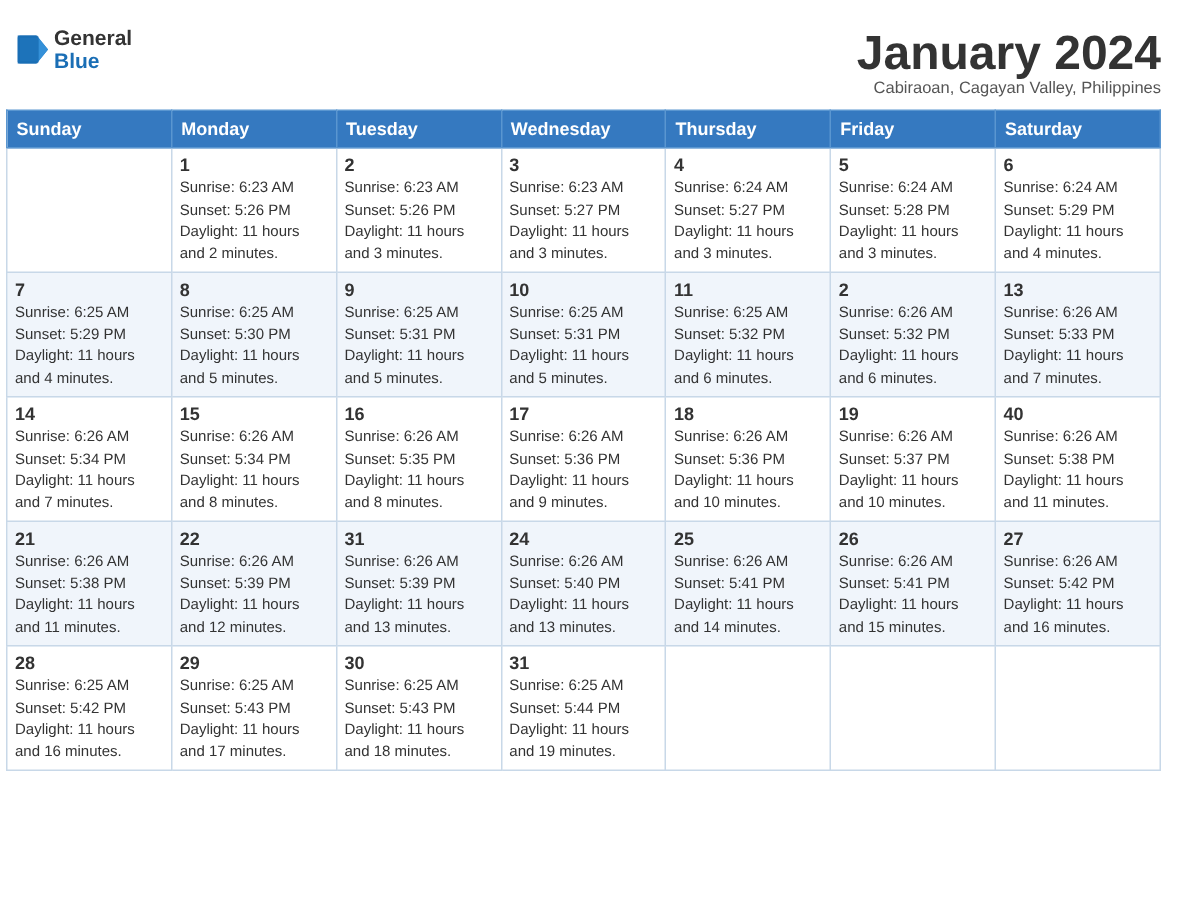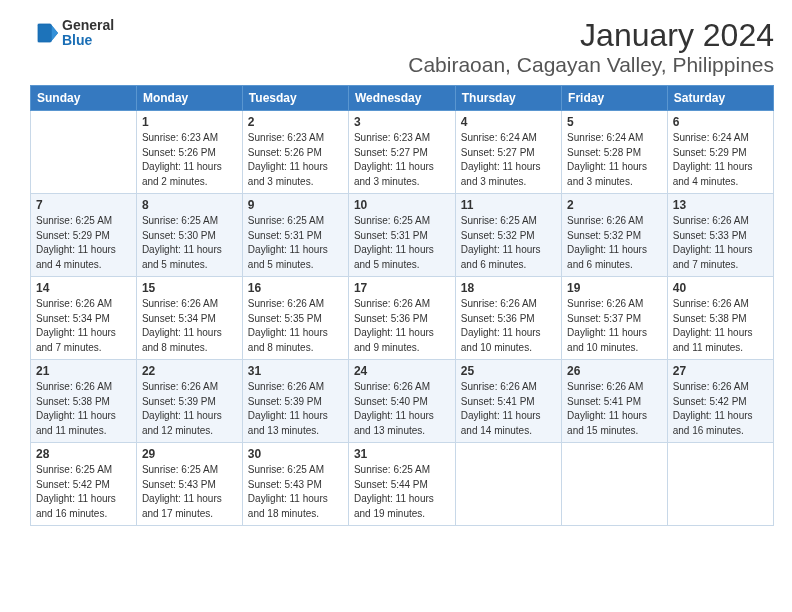--- a/index.html
+++ b/index.html
@@ -7,21 +7,21 @@
       font-family: Arial, sans-serif;
       background: #fff;
       width: 792px;
       min-height: 612px;
       padding: 0;
     }
     .page {
       width: 792px;
       min-height: 612px;
       background: #fff;
-      padding: 18px 18px 12px 30px;
+      padding: 18px 18px 12px 4px;
     }
     .header {
       display: flex;
       align-items: flex-start;
       justify-content: space-between;
       margin-bottom: 8px;
     }
     .logo {
       display: flex;
       align-items: center;
@@ -39,26 +39,26 @@
     .logo-icon {
       width: 28px;
       height: 28px;
       margin-right: 4px;
     }
     .title-block {
       text-align: right;
     }
     .title-month {
       font-size: 32px;
-      font-weight: normal;
+      font-weight: bold;
       color: #333;
       line-height: 1.1;
     }
     .title-location {
-      font-size: 21px;
+      font-size: 11px;
       color: #555;
     }
     .calendar {
       width: 100%;
       border-collapse: collapse;
       font-size: 11px;
     }
     .calendar th {
       background: #3579c0;
       color: #fff;

